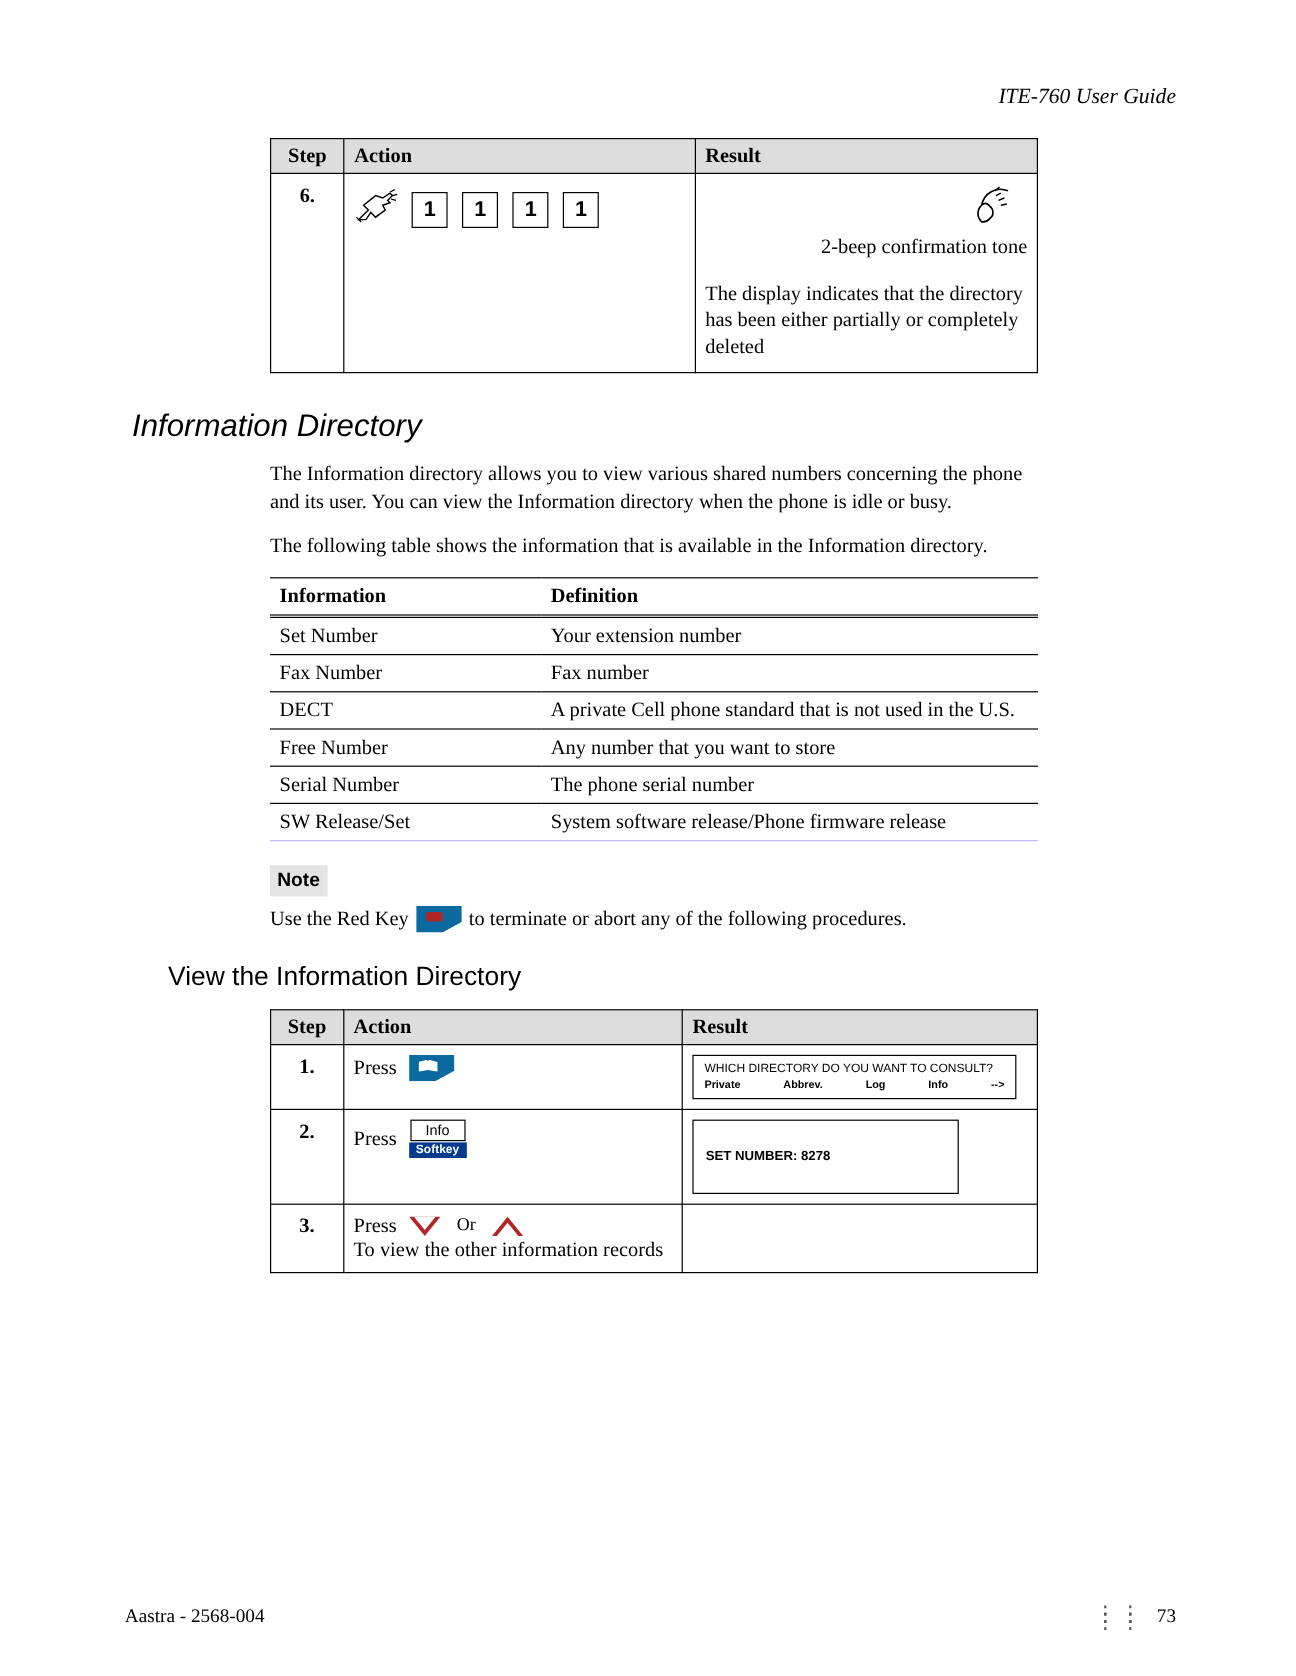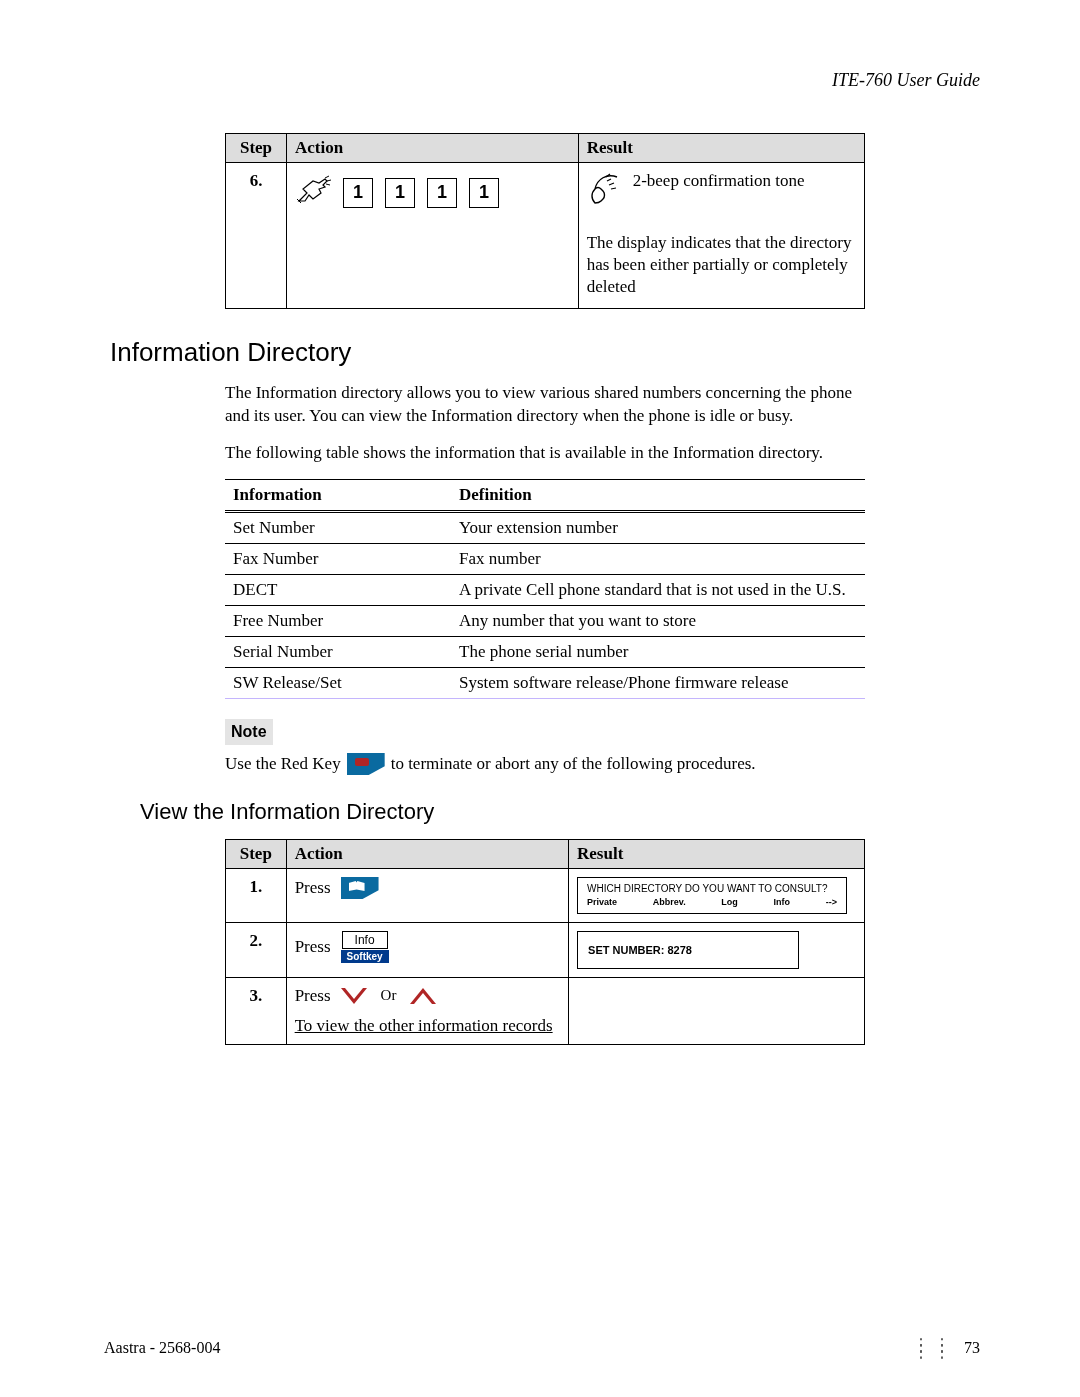--- a/index.html
+++ b/index.html
@@ -13,21 +13,21 @@
     width:1080px;
     height:1397px;
     position:relative;
     box-sizing:border-box;
     padding:70px 100px 40px 110px;
   }
   .header-title{
     text-align:right;
     font-style:italic;
     font-size:18px;
-    margin-bottom:42px;
+    margin-bottom:24px;
   }
 
   
   table.step-table{
     border-collapse:collapse;
     width:640px;
     margin-left:115px;
     font-size:17px;
   }
   table.step-table th{
@@ -50,29 +50,30 @@
   .keyrow{display:flex;align-items:center;gap:8px;margin-top:4px;}
   .hand-icon{display:inline-block;}
   .digit-box{
     border:1px solid #000;
     width:28px;height:28px;
     display:inline-flex;align-items:center;justify-content:center;
     font:bold 18px Arial, sans-serif;
     margin:0 2px;
   }
   .phone-speaker{display:inline-block;margin-right:8px;vertical-align:middle;}
-  .result-line{display:flex;align-items:flex-start;margin-bottom:18px;}
+  .result-line{display:flex;align-items:flex-end;margin-bottom:18px;flex-direction:column;}
   .result-text{font-size:17px;line-height:1.3;}
 
   
   h2.section{
     font-family:Arial, Helvetica, sans-serif;
     font-weight:normal;
     font-size:26px;
     margin:28px 0 14px 0;
+    font-style:italic;
   }
   h3.subsection{
     font-family:Arial, Helvetica, sans-serif;
     font-weight:normal;
     font-size:22px;
     margin:24px 0 14px 30px;
   }
   p.body{
     margin:0 0 14px 115px;
     width:640px;
@@ -185,26 +186,26 @@
     font:10px Arial,sans-serif;
     padding:4px 9px;
     line-height:1.4;
     background:#fff;
     width:250px;
   }
   .lcd .menu{font-weight:bold;font-size:9px;display:flex;justify-content:space-between;}
   .lcd2{
     border:1px solid #000;
     font:bold 11px Arial,sans-serif;
-    padding:12px 10px;
+    padding:24px 10px;
     background:#fff;
     width:200px;
   }
   .or-text{font-size:15px;margin:0 4px;}
-  .sub-action{margin-top:10px;font-size:17px;text-decoration:underline;}
+  .sub-action{margin-top:0;font-size:17px;}
 
   
   .footer{
     position:absolute;
     bottom:40px;
     left:104px;
     right:100px;
     display:flex;
     justify-content:space-between;
     align-items:center;

